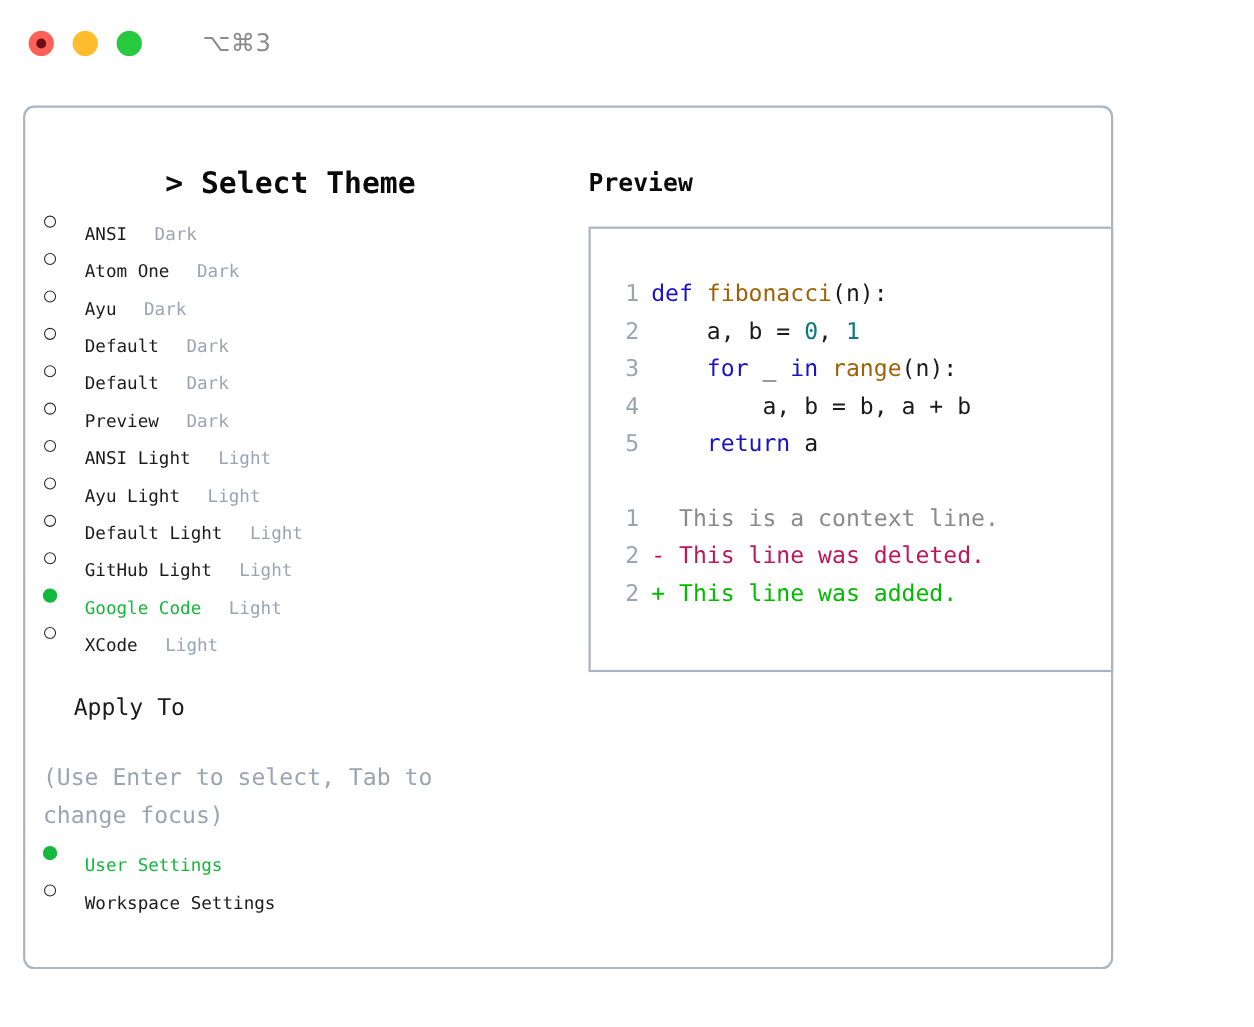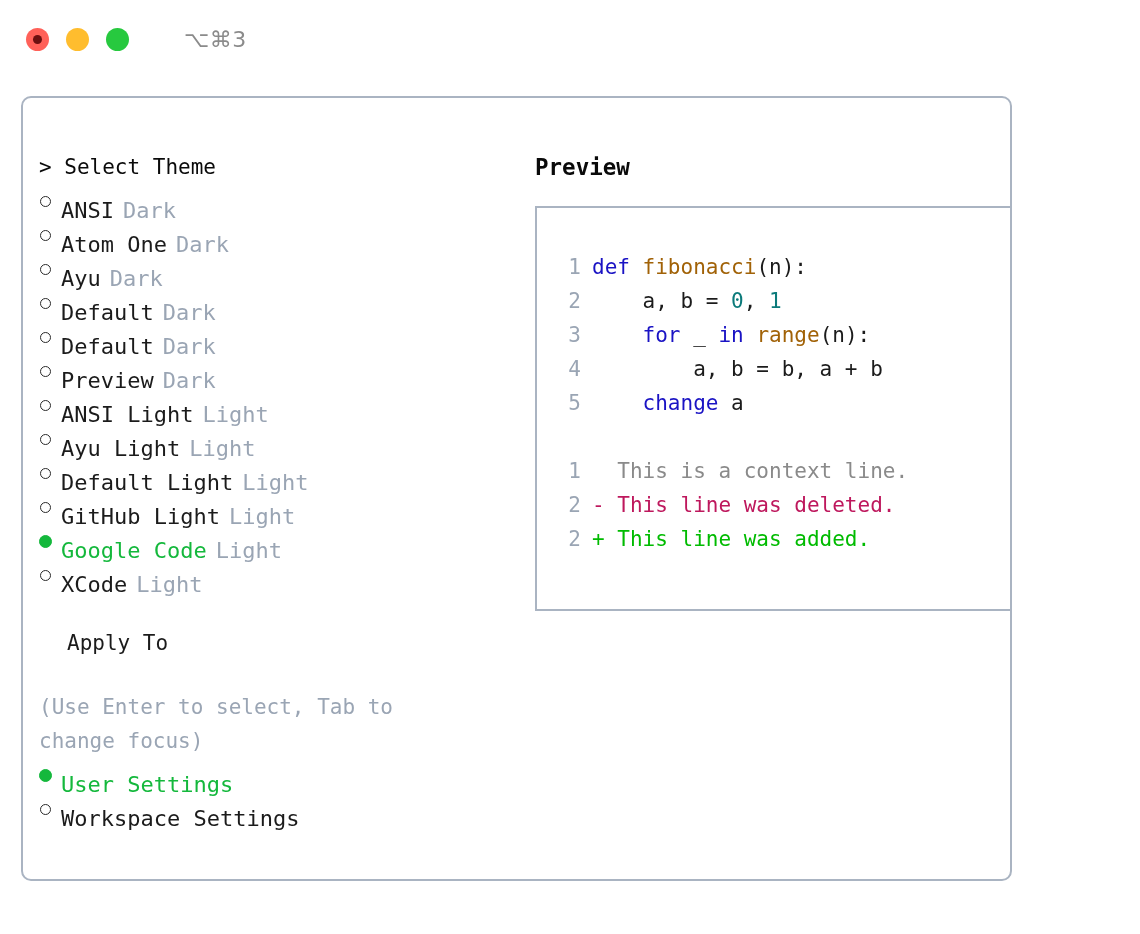--- a/index.html
+++ b/index.html
@@ -90,36 +90,38 @@
 
   
   #left-col {
     position: absolute;
     left: 16px;
     top: 52px;
     width: 450px;
   }
 
   .section-header {
-    font-size: 21px;
-    font-weight: normal;
+    font-size: 27px;
+    font-weight: bold;
     color: #0a0a0a;
     letter-spacing: 0px;
     line-height: 34px;
     height: 34px;
     white-space: pre;
+    text-align: center;
   }
 
   .opt-row {
     display: flex;
     align-items: baseline;
     height: 34px;
     line-height: 34px;
-    font-size: 22px;
-    white-space: pre;
+    font-size: 16px;
+    white-space: pre;
+    gap: 16px;
   }
   .radio {
     display: inline-block;
     width: 22px;
     flex: 0 0 22px;
     position: relative;
     height: 34px;
   }
   .radio::before {
     content: "";
@@ -272,21 +274,21 @@
       </div>
 
       <div id="right-col">
         <div id="preview-title">Preview</div>
         <div id="preview-box">
           <div id="code-block">
               <div class="code-line"><span class="lineno">1</span><span class="code-text"><span class="tok-kw">def </span><span class="tok-fn">fibonacci</span><span class="tok-plain">(n):</span></span></div>
               <div class="code-line"><span class="lineno">2</span><span class="code-text"><span class="tok-plain">    a, b = </span><span class="tok-num">0</span><span class="tok-plain">, </span><span class="tok-num">1</span></span></div>
               <div class="code-line"><span class="lineno">3</span><span class="code-text"><span class="tok-plain">    </span><span class="tok-kw">for</span><span class="tok-plain"> _ </span><span class="tok-kw">in</span><span class="tok-plain"> </span><span class="tok-fn">range</span><span class="tok-plain">(n):</span></span></div>
               <div class="code-line"><span class="lineno">4</span><span class="code-text"><span class="tok-plain">        a, b = b, a + b</span></span></div>
-              <div class="code-line"><span class="lineno">5</span><span class="code-text"><span class="tok-plain">    </span><span class="tok-kw">change</span><span class="tok-plain"> a</span></span></div>
+              <div class="code-line"><span class="lineno">5</span><span class="code-text"><span class="tok-plain">    </span><span class="tok-kw">return</span><span class="tok-plain"> a</span></span></div>
             </div>
           <div class="diff-gap"></div>
           <div id="diff-block">
               <div class="code-line diff-ctx"><span class="lineno">1</span><span class="code-text">  This is a context line.</span></div>
               <div class="code-line diff-del"><span class="lineno">2</span><span class="code-text">- This line was deleted.</span></div>
               <div class="code-line diff-add"><span class="lineno">2</span><span class="code-text">+ This line was added.</span></div>
             </div>
         </div>
       </div>
 

